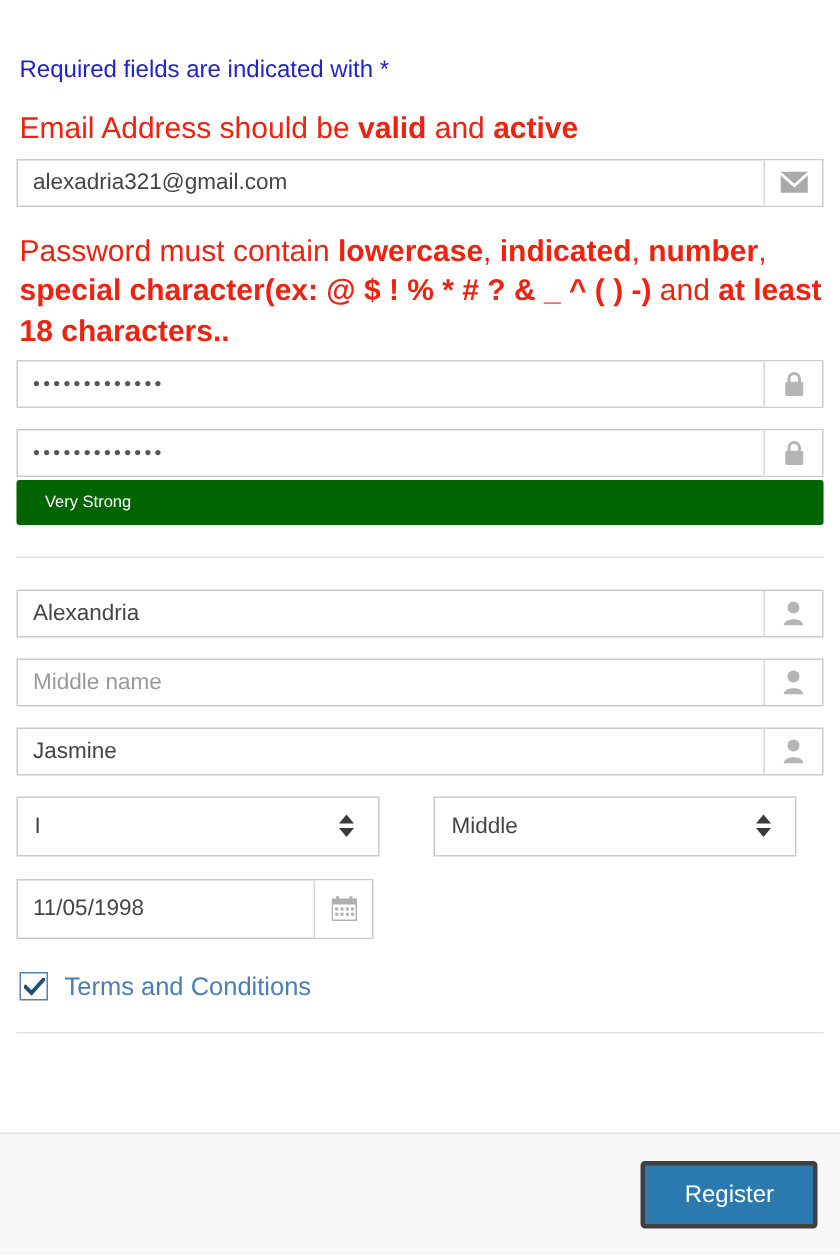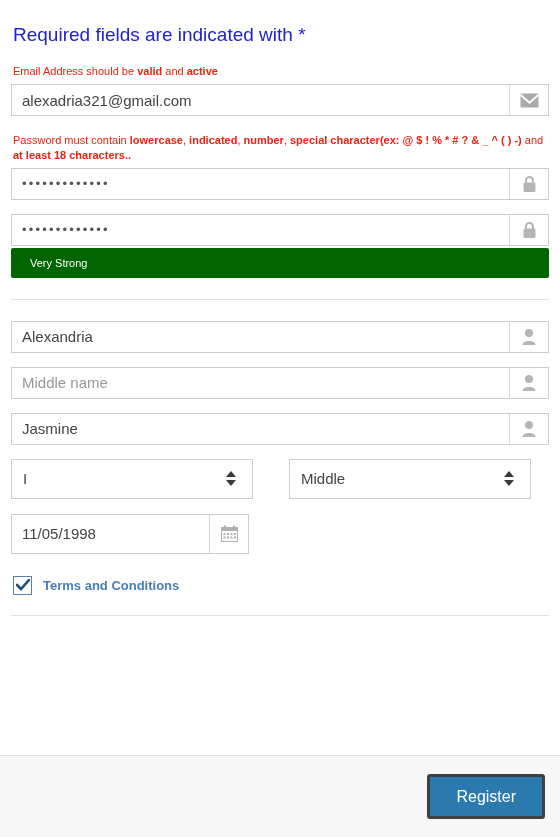--- a/index.html
+++ b/index.html
@@ -28,29 +28,29 @@
 
   .form-body {
     flex: 1 1 auto;
     padding: 0 11px;
     box-sizing: border-box;
   }
 
   
   .note-required {
     color: #2222cc;
-    font-size: 19px;
+    font-size: 16px;
     line-height: 1.2;
-    padding-top: 24px;
+    padding-top: 37px;
     padding-bottom: 0;
     margin: 0 0 0 2px;
   }
   .note-error {
     color: #ee2211;
-    font-size: 11px;
+    font-size: 20px;
     line-height: 1.33;
     margin: 17px 0 6px 2px;
   }
   .note-error b { font-weight: bold; }
   .note-error.tight { margin-bottom: 5px; }
 
   
   .input-group {
     display: flex;
     align-items: stretch;
@@ -183,22 +183,21 @@
     display: flex;
     align-items: center;
     justify-content: center;
     box-sizing: border-box;
     flex: 0 0 auto;
   }
   .checkbox svg { display: block; }
   .terms-label {
     margin-left: 11px;
     color: #4a7eb5;
-    font-size: 13px;
-    font-weight: bold;
+    font-size: 17px;
   }
 
   
   .footer {
     flex: 0 0 auto;
     height: 82px;
     background: #f7f7f7;
     border-top: 1px solid #e3e3e3;
     display: flex;
     align-items: center;

